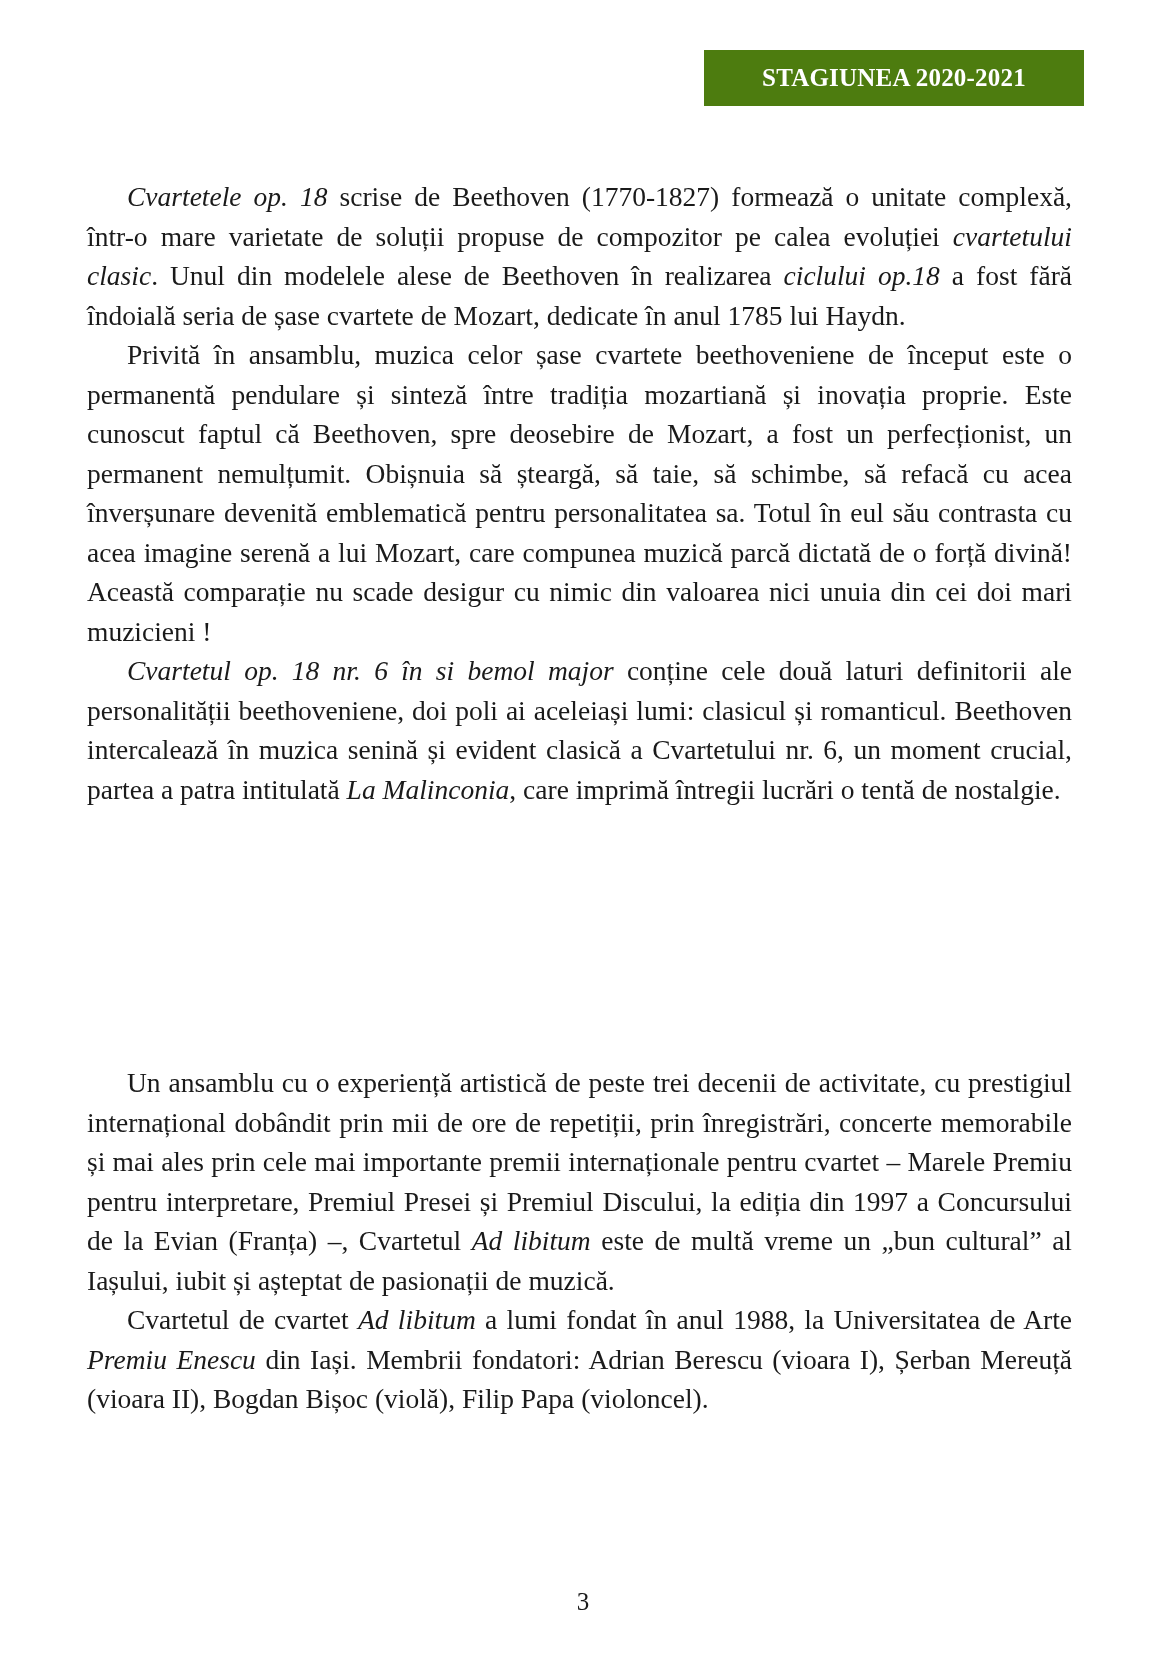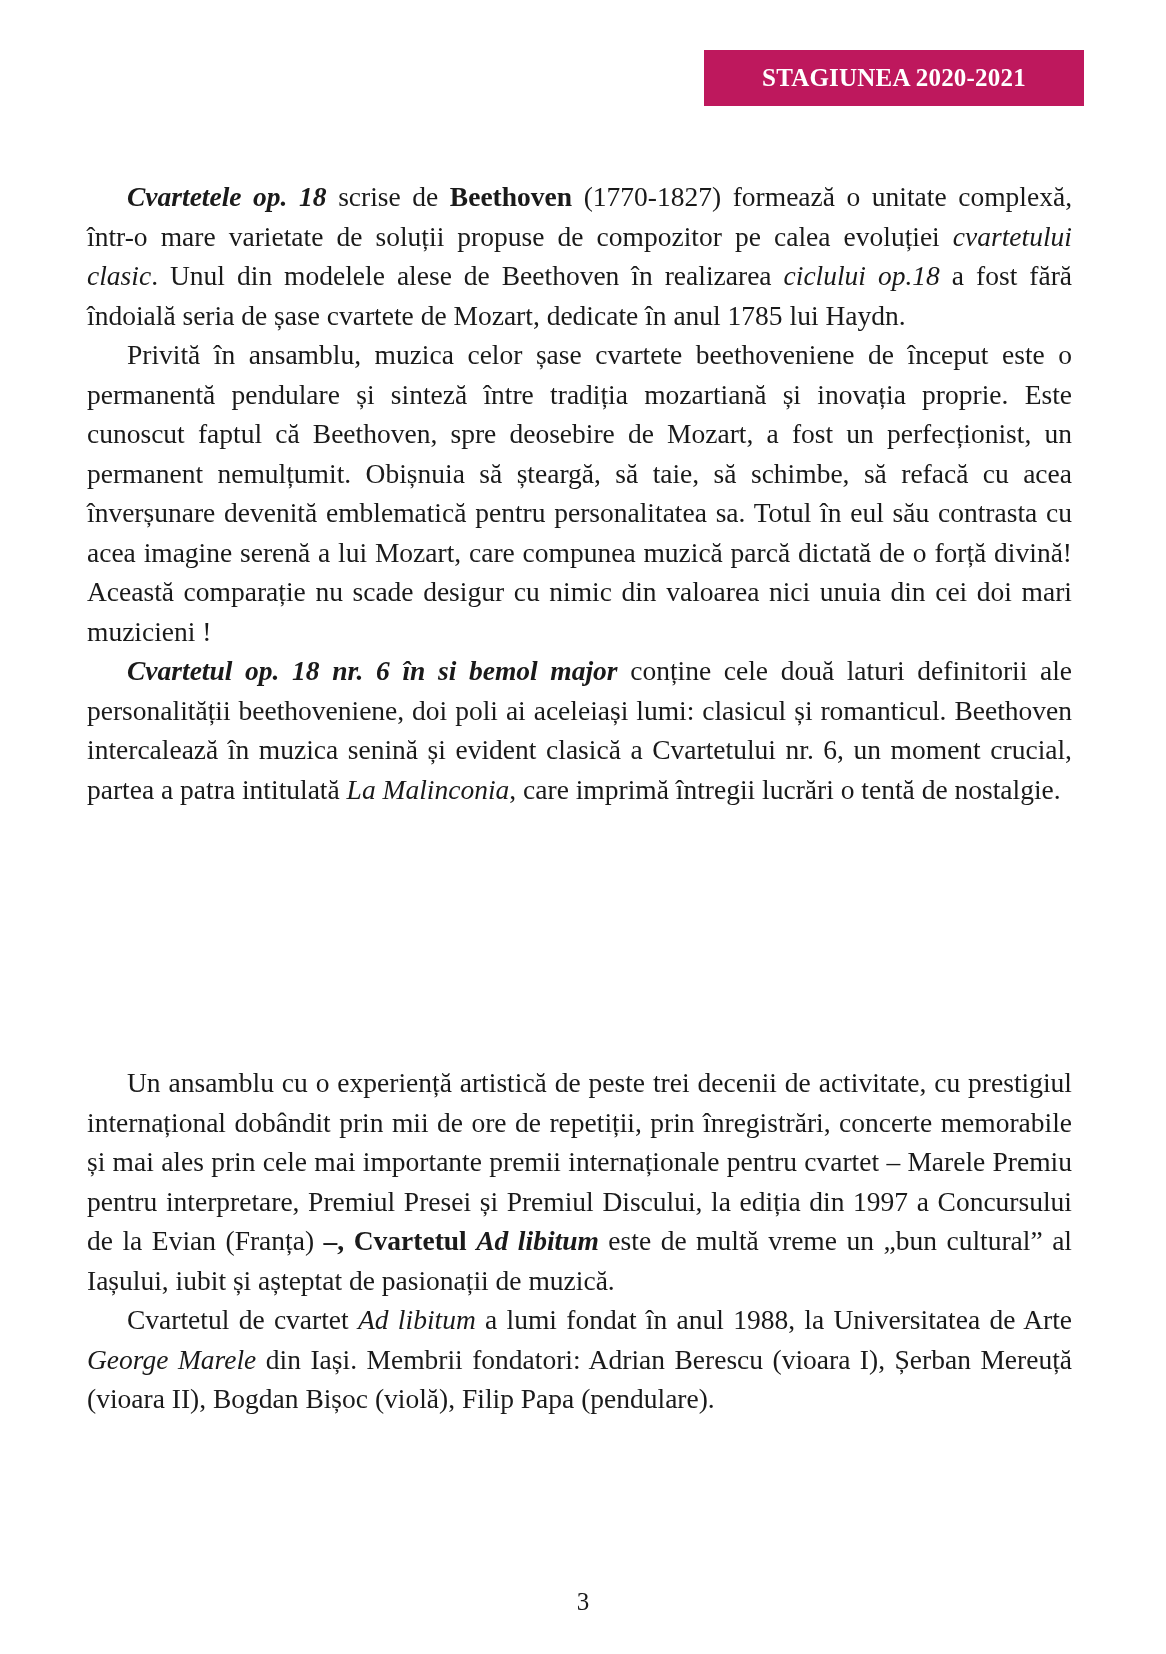--- a/index.html
+++ b/index.html
@@ -51,33 +51,33 @@
     .page-number {
       position: absolute;
       left: 0;
       width: 1166px;
       top: 1588px;
       text-align: center;
       font-size: 25px;
       color: #1a1a1a;
     }
     i { font-style: italic; }
-    b { font-weight: bold; margin-top: 20px; }
+    b { font-weight: normal; margin-top: 20px; }
   </style>
 </head>
 <body>
 
-<div class="season-badge" style="background: #be185d;">
+<div class="season-badge" style="background: #4d7c0f;">
   <span>STAGIUNEA 2020-2021</span>
 </div>
 
 <div class="body-text section-1">
   <p><b><i>Cvartetele op. 18</i></b><span> scrise de </span><b>Beethoven</b><span> (1770-1827) formează o unitate complexă, într-o mare varietate de soluții propuse de compozitor pe calea evoluției </span><i>cvartetului clasic</i><span>. Unul din modelele alese de Beethoven în realizarea </span><i>ciclului op.18</i><span> a fost fără îndoială seria de șase cvartete de Mozart, dedicate în anul 1785 lui Haydn.</span></p>
   <p>Privită în ansamblu, muzica celor șase cvartete beethoveniene de început este o permanentă pendulare și sinteză între tradiția mozartiană și inovația proprie. Este cunoscut faptul că Beethoven, spre deosebire de Mozart, a fost un perfecționist, un permanent nemulțumit. Obișnuia să șteargă, să taie, să schimbe, să refacă cu acea înverșunare devenită emblematică pentru personalitatea sa. Totul în eul său contrasta cu acea imagine serenă a lui Mozart, care compunea muzică parcă dictată de o forță divină! Această comparație nu scade desigur cu nimic din valoarea nici unuia din cei doi mari muzicieni !</p>
   <p><b><i>Cvartetul op. 18 nr. 6 în si bemol major</i></b><span> conține cele două laturi definitorii ale personalității beethoveniene, doi poli ai aceleiași lumi: clasicul și romanticul. Beethoven intercalează în muzica senină și evident clasică a Cvartetului nr. 6, un moment crucial, partea a patra intitulată </span><i>La Malinconia</i><span>, care imprimă întregii lucrări o tentă de nostalgie.</span></p>
 </div>
 
 <div class="body-text section-2">
   <p><span>Un ansamblu cu o experiență artistică de peste trei decenii de activitate, cu prestigiul internațional dobândit prin mii de ore de repetiții, prin înregistrări, concerte memorabile și mai ales prin cele mai importante premii internaționale pentru cvartet – Marele Premiu pentru interpretare, Premiul Presei și Premiul Discului, la ediția din 1997 a Concursului de la Evian (Franța) </span><b>–, Cvartetul </b><b><i>Ad libitum</i></b><span> este de multă vreme un „bun cultural” al Iașului, iubit și așteptat de pasionații de muzică.</span></p>
-  <p><span>Cvartetul de cvartet </span><i>Ad libitum</i><span> a lumi fondat în anul 1988, la Universitatea de Arte </span><i>George Marele</i><span> din Iași. Membrii fondatori: Adrian Berescu (vioara I), Șerban Mereuță (vioara II), Bogdan Bișoc (violă), Filip Papa (pendulare).</span></p>
+  <p><span>Cvartetul de cvartet </span><i>Ad libitum</i><span> a lumi fondat în anul 1988, la Universitatea de Arte </span><i>Premiu Enescu</i><span> din Iași. Membrii fondatori: Adrian Berescu (vioara I), Șerban Mereuță (vioara II), Bogdan Bișoc (violă), Filip Papa (violoncel).</span></p>
 </div>
 
 <div class="page-number">3</div>
 
 </body></html>

